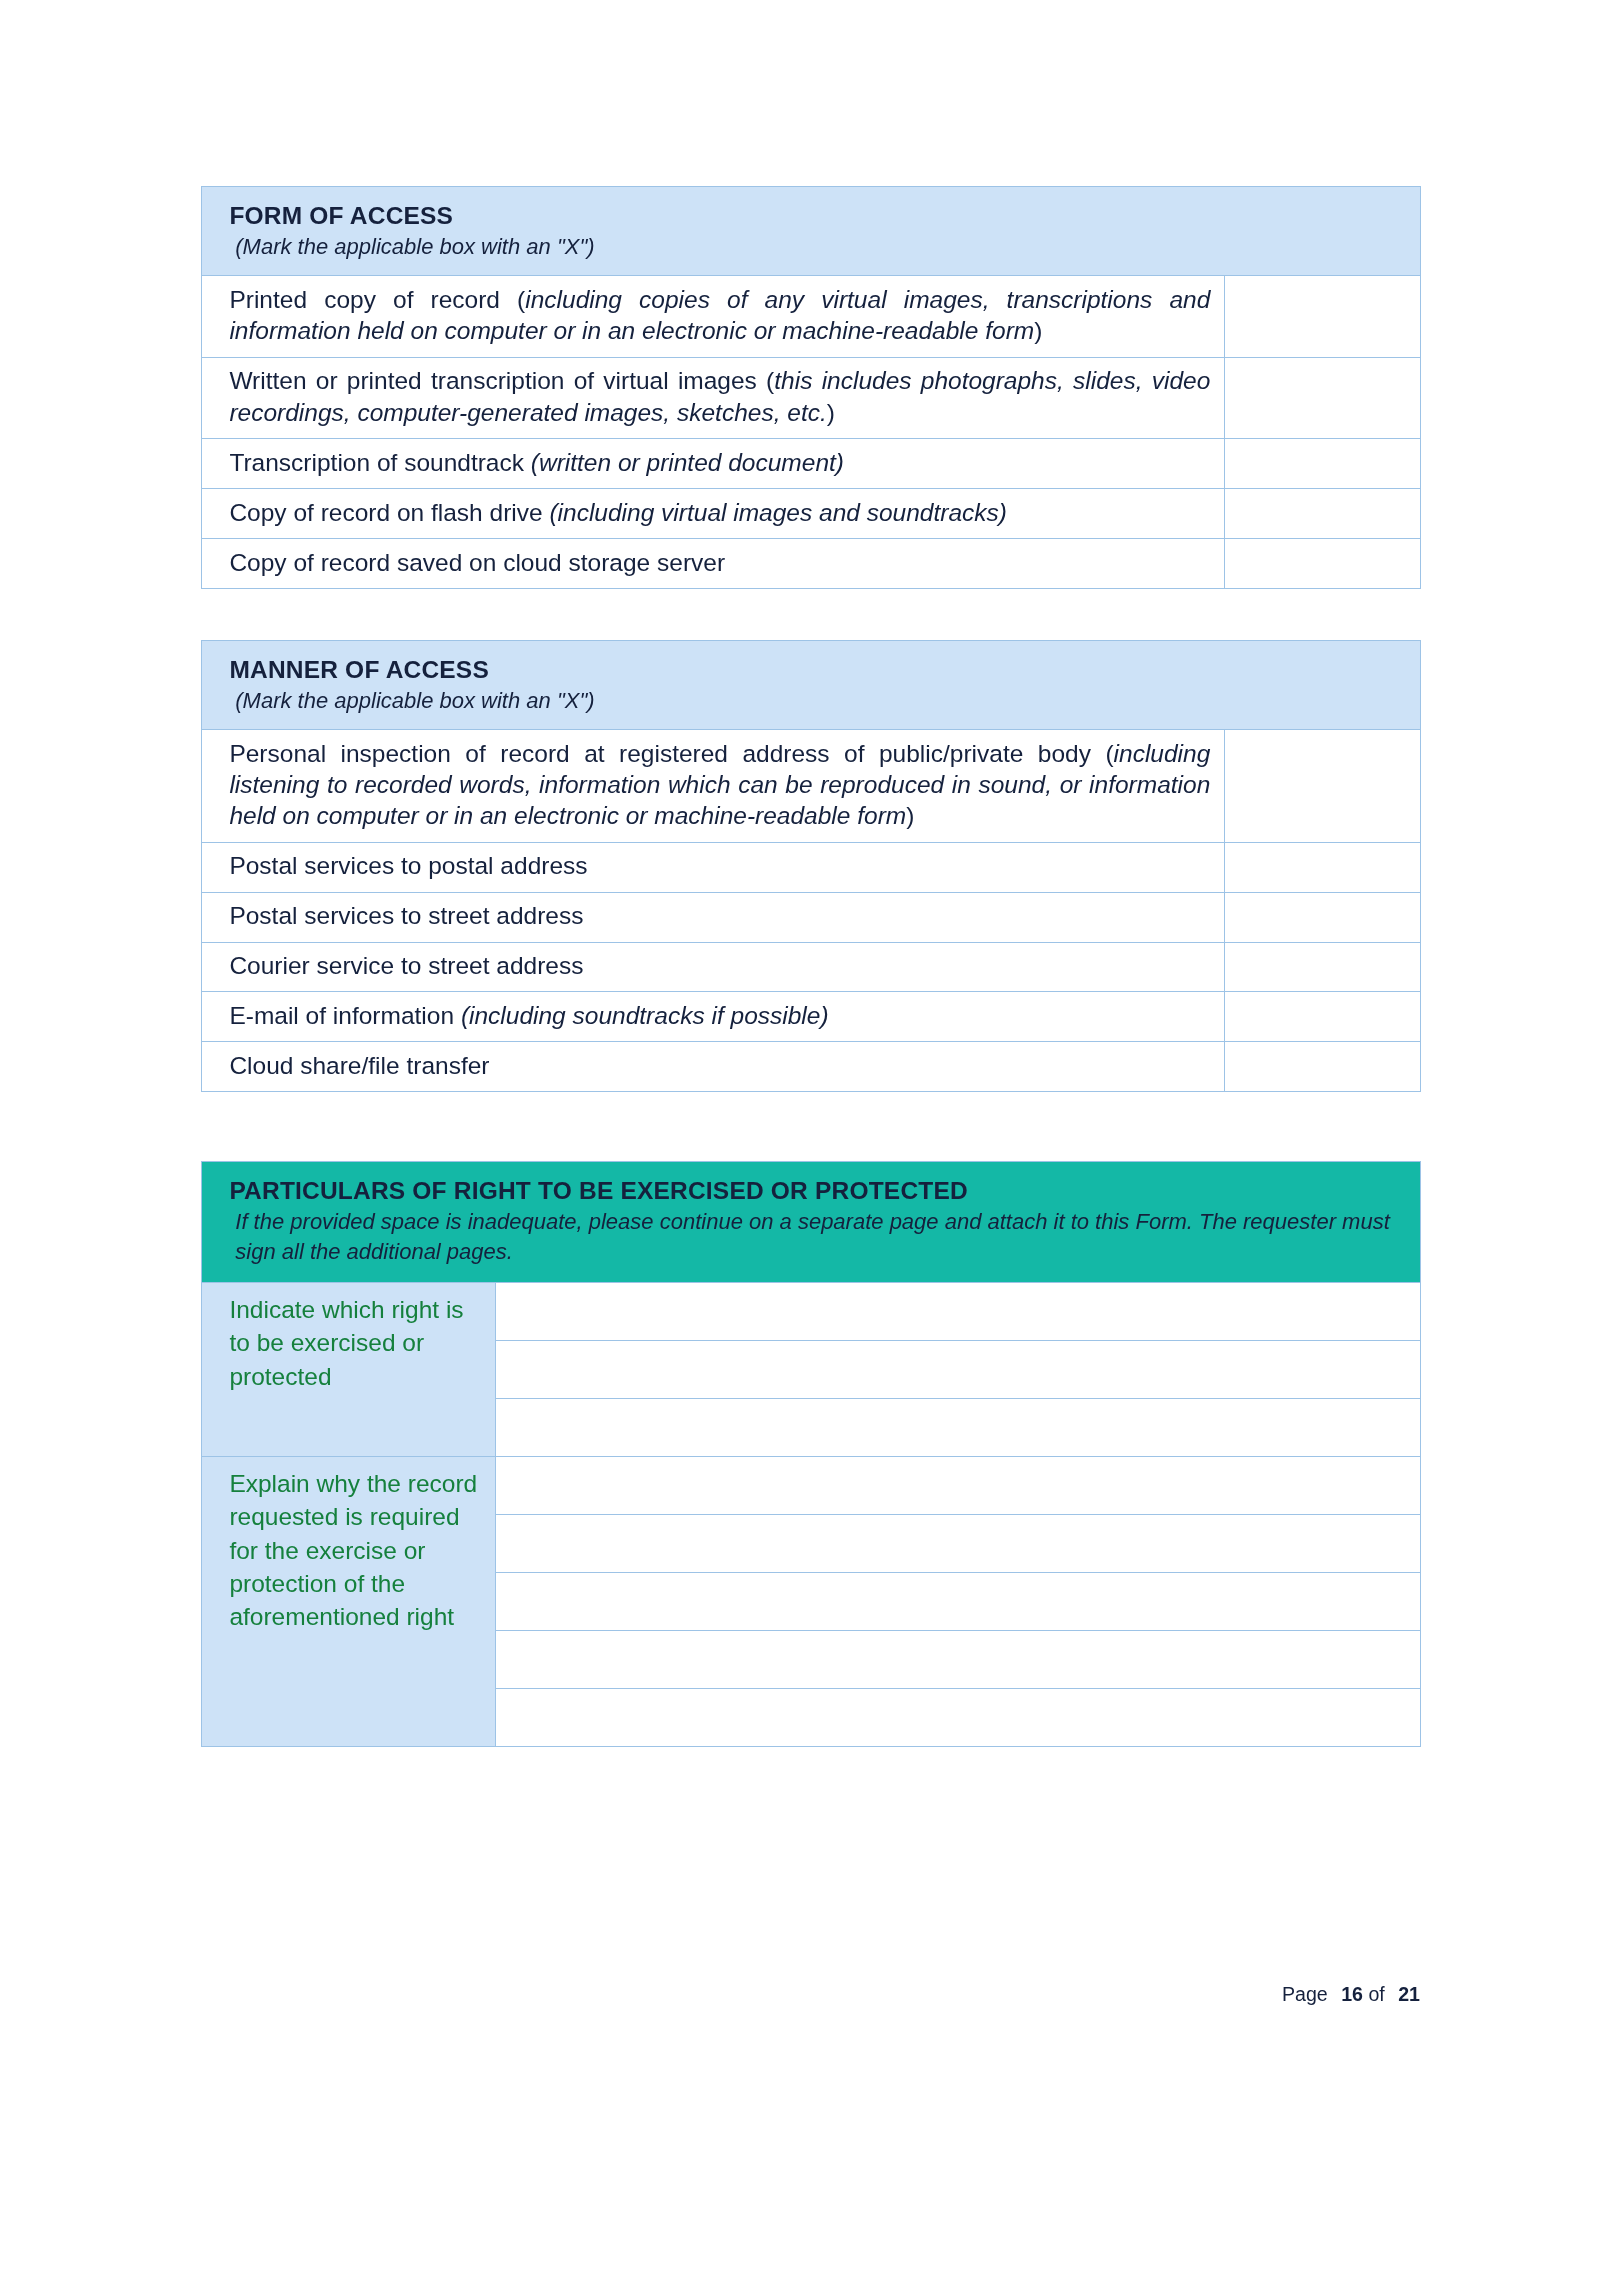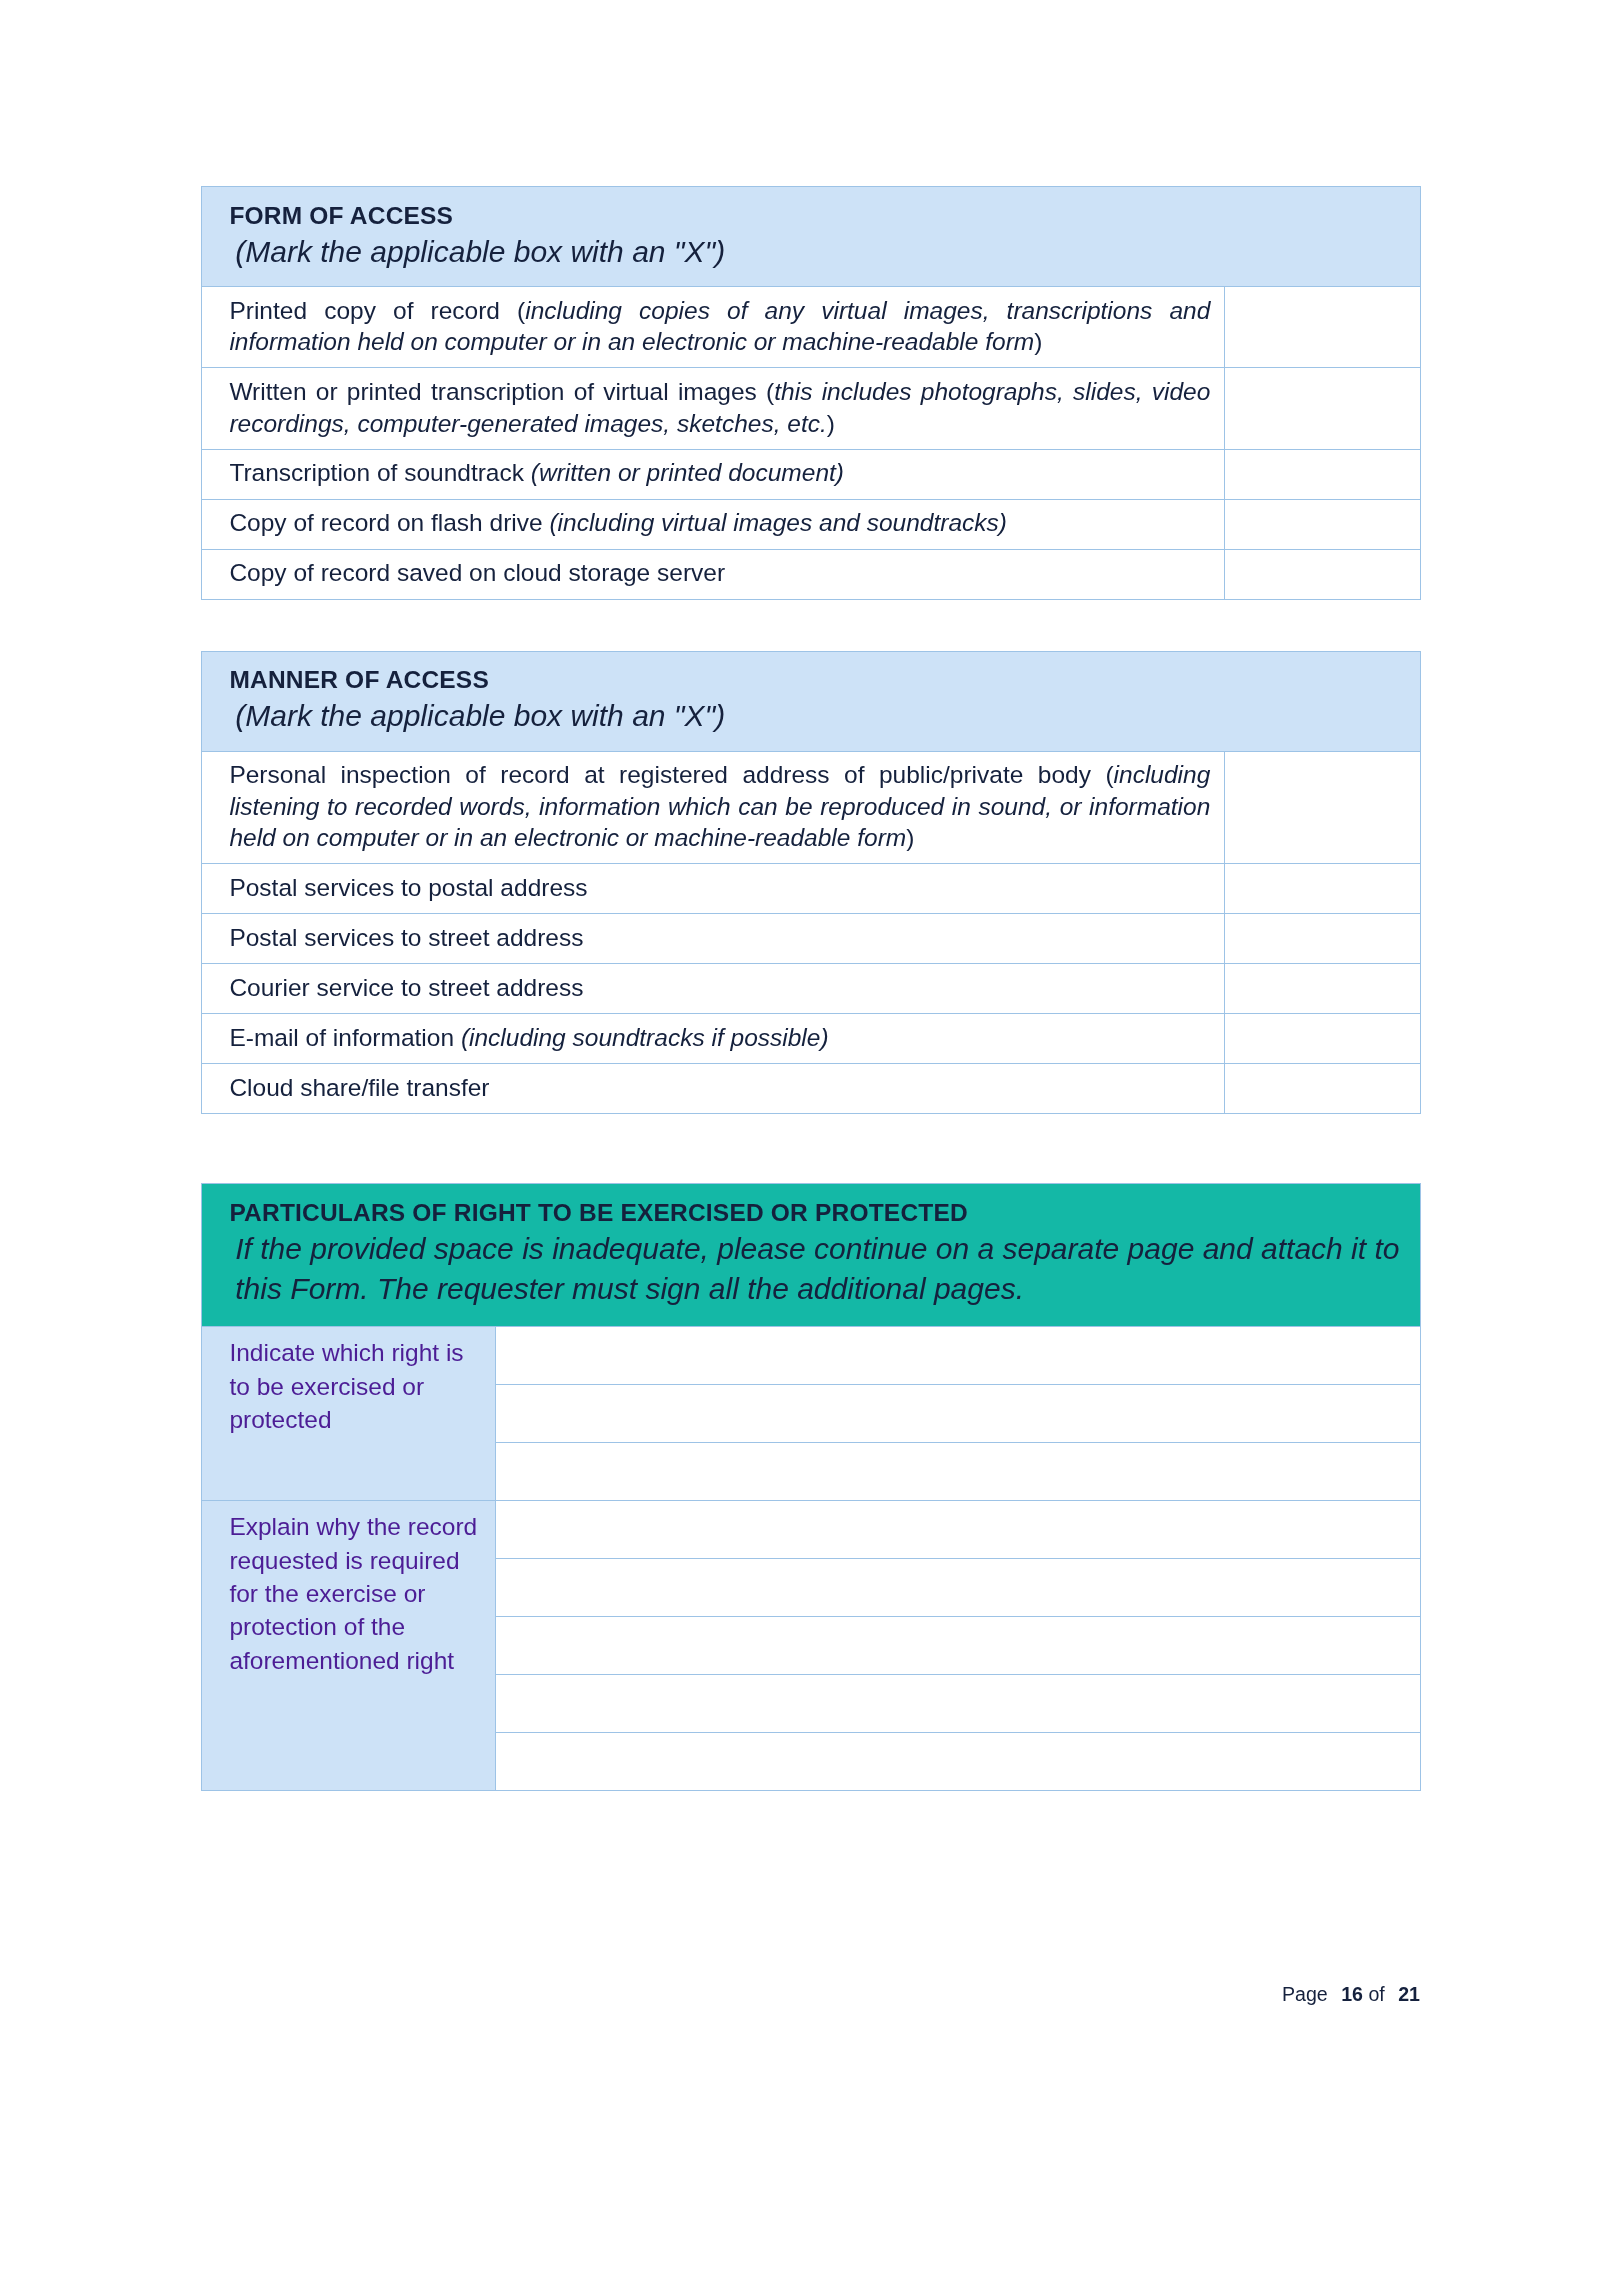--- a/index.html
+++ b/index.html
@@ -31,21 +31,21 @@
     padding: 11.8px 13.7px 13.7px 27.4px;
   }
   .section-title {
     font-size: 24.5px;
     font-weight: bold;
     letter-spacing: 0.2px;
     color: #15213d;
     line-height: 1.35;
   }
   .section-sub {
-    font-size: 30px;
+    font-size: 22px;
     font-style: italic;
     color: #15213d;
     line-height: 1.35;
     padding-left: 5.9px;
   }
   td.item-cell {
     border: 1px solid #9dc3e6;
     border-top: none;
     padding: 7.8px 13.7px 9.8px 27.4px;
     font-size: 24.5px;
@@ -85,21 +85,21 @@
     padding-left: 5.9px;
     display: block;
   }
   td.label-cell {
     background: #cde2f7;
     border: 1px solid #9dc3e6;
     border-top: none;
     width: 294px;
     font-size: 24.5px;
     line-height: 1.36;
-    color: #4c1d95;
+    color: #15803d;
     padding: 9.8px 11.8px 11.8px 27.4px;
     vertical-align: top;
   }
   td.write-cell {
     border: 1px solid #9dc3e6;
     border-top: none;
     height: 55px;
   }
   td.write-cell.first-write {
     border-top: 1px solid #9dc3e6;

